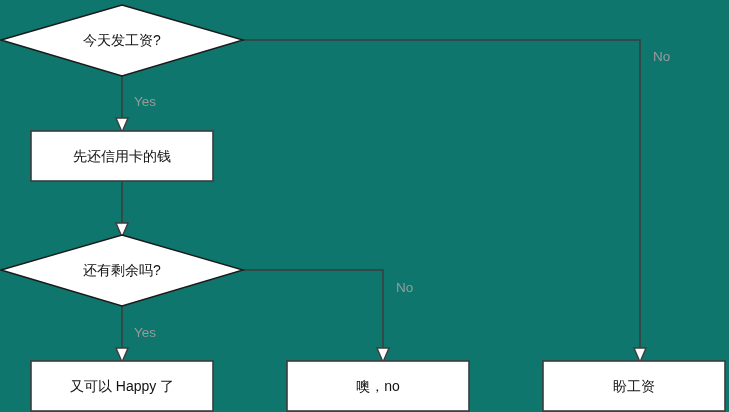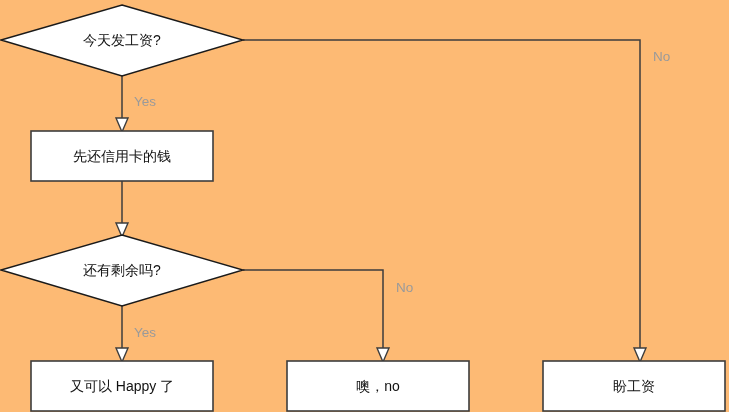--- a/index.html
+++ b/index.html
@@ -7,21 +7,21 @@
     padding: 0;
     background: #ffffff;
   }
   body {
     font-family: "Liberation Sans", "DejaVu Sans", sans-serif;
   }
   #flowchart-canvas {
     position: relative;
     width: 729px;
     height: 412px;
-    background: #fdba74;
+    background: #0f766e;
     overflow: hidden;
   }
   #flow-svg {
     position: absolute;
     top: 0;
     left: 0;
     width: 729px;
     height: 412px;
     display: block;
   }

